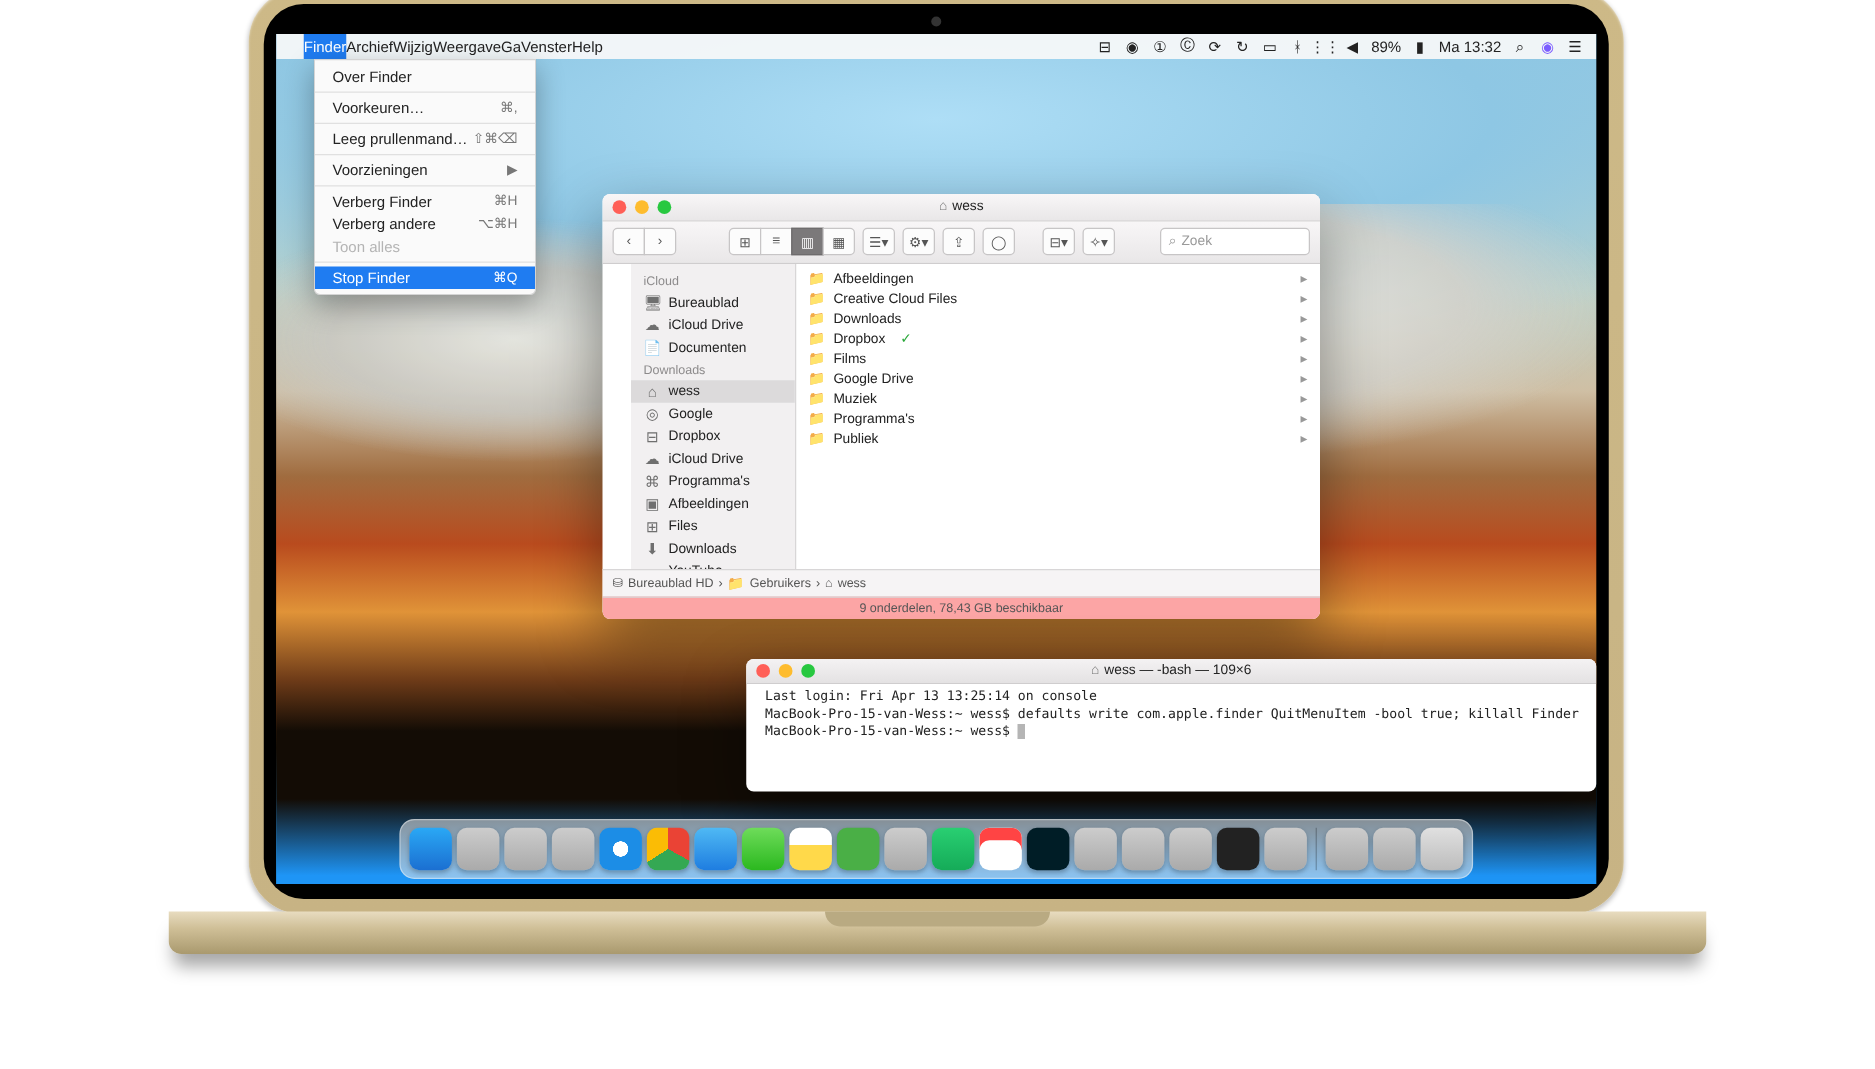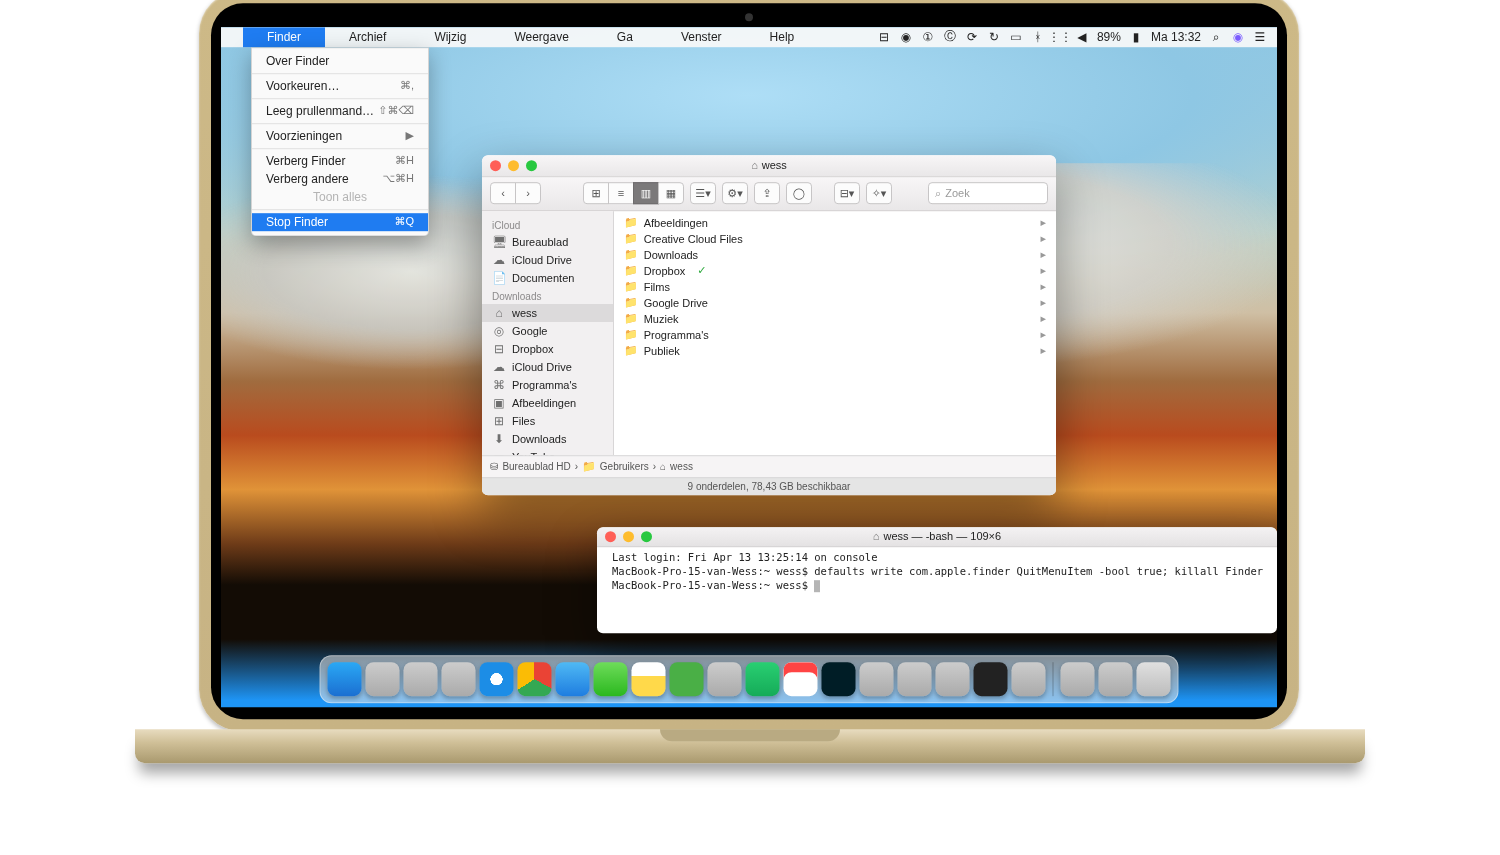--- a/index.html
+++ b/index.html
@@ -43,35 +43,35 @@
   box-shadow:0 14px 14px -4px rgba(0,0,0,.35);
 }
 .base-notch { position:absolute; left:50%; top:0; transform:translateX(-50%); width:180px; height:12px; background:#b9aa82; border-radius:0 0 16px 16px; }
 
 
 .menubar {
   position:absolute; left:0; right:0; top:0; height:20px;
   background:rgba(248,248,248,.92); display:flex; align-items:center;
   padding:0 6px; font-size:12px;
 }
-.menubar .m { padding:0 24px; height:100%; display:flex; align-items:center; cursor:default; }
+.menubar .m { padding:0 0; height:100%; display:flex; align-items:center; cursor:default; }
 .menubar .m.active { background:#1f7cf1; color:#fff; }
 .apple-logo { font-size:14px; padding:0 8px; }
 .mb-right { margin-left:auto; display:flex; align-items:center; gap:8px; padding-right:4px; }
 .mb-icon { width:14px; height:14px; display:flex; align-items:center; justify-content:center; font-size:12px; }
 
 
 .dropdown {
   position:absolute; left:30px; top:20px; width:178px;
   background:#fafafa; border:1px solid rgba(0,0,0,.15); border-radius:0 0 5px 5px;
   box-shadow:0 8px 22px rgba(0,0,0,.3); padding:4px 0; font-size:12px;
 }
 .dd-item { display:flex; align-items:center; justify-content:space-between; padding:2px 14px; height:18px; }
 .dd-item.sel { background:#1f7cf1; color:#fff; }
-.dd-item.disabled { color:#b4b4b4;justify-content:center; }
+.dd-item.disabled { color:#b4b4b4; }
 .dd-sep { height:1px; background:#e0e0e0; margin:3px 0; }
 .dd-sc { font-size:11px; color:#777; }
 .dd-item.sel .dd-sc { color:#fff; }
 
 
 .finder {
   position:absolute; left:261px; top:128px; width:574px; height:340px;
   background:#fff; border-radius:6px; box-shadow:0 20px 50px rgba(0,0,0,.4);
   display:flex; flex-direction:column; overflow:hidden; font-size:11px;
 }
@@ -81,31 +81,31 @@
 .tl-close{background:#ff5f57}.tl-min{background:#febc2e}.tl-max{background:#28c840}
 .finder-toolbar { background:linear-gradient(#f8f6f7,#e9e7e8); height:34px; display:flex; align-items:center; gap:6px; padding:0 8px; border-bottom:1px solid #cfcdce;}
 .tb-btn { background:#fcfcfc; border:1px solid #c7c5c6; border-radius:4px; height:22px; display:flex; align-items:center; justify-content:center; min-width:26px; font-size:11px; color:#555;}
 .tb-group { display:flex; }
 .tb-group .tb-btn { border-radius:0; margin-left:-1px; }
 .tb-group .tb-btn:first-child { border-radius:4px 0 0 4px; margin-left:0;}
 .tb-group .tb-btn:last-child { border-radius:0 4px 4px 0; }
 .tb-btn.active { background:#7b797a; color:#fff; border-color:#6e6c6d;}
 .search { flex:0 0 120px; display:flex; align-items:center; background:#fff; border:1px solid #c7c5c6; border-radius:4px; height:22px; padding:0 6px; color:#9a9a9a; gap:4px;}
 .finder-body { flex:1; display:flex; min-height:0; }
-.sidebar { width:132px; background:#f2f0f1; border-right:1px solid #d8d6d7; overflow:auto; padding:5px 0;}
+.sidebar { width:132px; background:#f2f0f1; border-right:1px solid #d8d6d7; overflow:auto; padding:5px 0;margin-left:23px;}
 .sb-h { color:#8c8a8b; font-size:10px; padding:4px 10px 2px; }
 .sb-i { display:flex; align-items:center; gap:6px; padding:2px 10px; height:18px; }
 .sb-i.sel { background:#dcdadb; }
 .sb-ic { width:14px; text-align:center; color:#6f6f6f; font-size:12px;}
 .column { flex:1; overflow:auto; padding:4px 0; }
 .c-row { display:flex; align-items:center; justify-content:space-between; padding:1px 10px; height:16px; }
 .c-row-l { display:flex; align-items:center; gap:6px; }
 .folder-ic { color:#2a84d2; font-size:11px; }
 .finder-path { height:22px; border-top:1px solid #d8d6d7; background:#f6f4f5; display:flex; align-items:center; gap:4px; padding:0 8px; color:#555; font-size:10px;}
-.finder-status { height:18px; border-top:1px solid #d8d6d7; background:#e5e5e5; display:flex; align-items:center; justify-content:center; color:#555; font-size:10px;}
+.finder-status { height:18px; border-top:1px solid #d8d6d7; background:#fca5a5; display:flex; align-items:center; justify-content:center; color:#555; font-size:10px;}
 
 
 .terminal {
   position:absolute; left:376px; top:500px; width:680px; height:106px;
   background:#fff; border-radius:6px; box-shadow:0 20px 50px rgba(0,0,0,.4);
   display:flex; flex-direction:column; overflow:hidden;
 }
 .term-title { background:linear-gradient(#f4f2f3,#e4e2e3); height:20px; display:flex; align-items:center; justify-content:center; font-size:11px; position:relative; border-bottom:1px solid #cfcdce;}
 .term-title .traffic{top:4px}
 .term-body { flex:1; padding:3px 15px; font-family: Menlo, Monaco, monospace; font-size:10.5px; line-height:14px; white-space:pre; overflow:hidden; }

